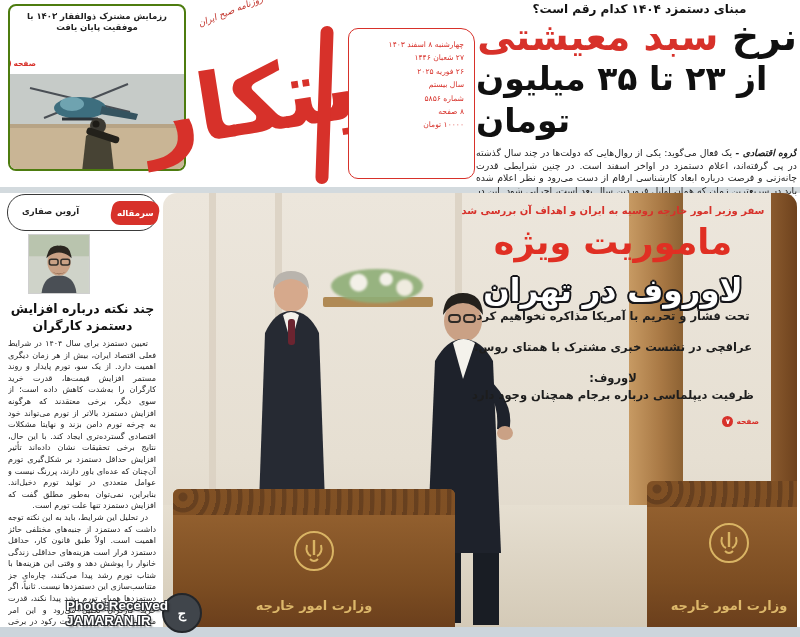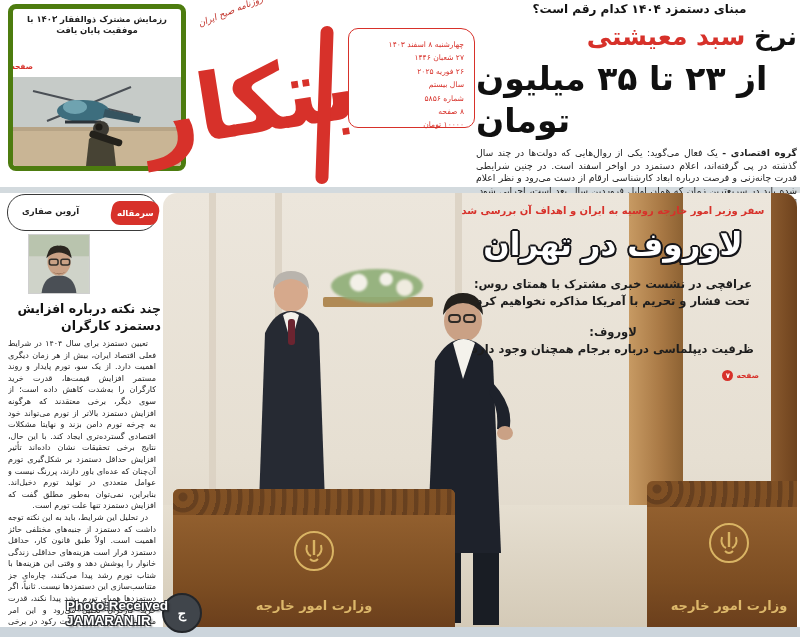--- a/index.html
+++ b/index.html
@@ -8,63 +8,63 @@
   .page {
     position:relative; width:800px; height:637px; margin:0 auto;
     background:#ffffff; overflow:hidden; direction:rtl;
   }
   
   .hr-band { position:absolute; left:0; top:187px; width:800px; height:6px; background:#d3dade; }
   .bottom-edge { position:absolute; left:0; top:627px; width:800px; height:10px; background:#ccd5dc; }
 
   
   .mil-box { position:absolute; left:8px; top:4px; width:178px; height:167px;
-    border:5px solid #4d7c0f; border-radius:8px; background:#fff; overflow:hidden; text-align:center; }
+    border:2px solid #4d7c0f; border-radius:8px; background:#fff; overflow:hidden; text-align:center; }
   .mil-kicker { font-size:8.5px; font-weight:bold; color:#222; line-height:11px; padding-top:5px; }
   .mil-head { font-size:17px; font-weight:900; color:#111; margin-top:3px; letter-spacing:-.5px; }
   .mil-head .red { color:#d7312a; }
   .mil-badge { position:absolute; right:148px; top:52px; display:flex; align-items:center; gap:2px; }
   .badge-circ { width:11px; height:11px; border-radius:50%; background:#d7312a; color:#fff;
     font-size:7px; font-weight:bold; display:flex; align-items:center; justify-content:center; }
   .badge-word { font-size:7.5px; font-weight:bold; color:#d7312a; }
   .mil-photo { position:absolute; left:0; top:68px; width:176px; height:98px; }
 
   
   .logo-word { position:absolute; left:168px; top:18px; width:220px; height:170px;
     color:#d7312a; font-size:92px; font-weight:bold; font-family:"DejaVu Sans", sans-serif;
     transform:rotate(-9deg); line-height:160px; text-align:center; pointer-events:none; }
   .logo-stroke { position:absolute; left:318px; top:26px; width:13px; height:158px;
     background:#d7312a; border-radius:7px; transform:rotate(2deg); }
   .logo-tagline { position:absolute; left:196px; top:6px; color:#c2342c; font-size:9px;
     font-style:italic; transform:rotate(-22deg); font-family:"DejaVu Serif", serif; }
-  .datebox { position:absolute; left:348px; top:28px; width:127px; height:100px;
+  .datebox { position:absolute; left:348px; top:28px; width:127px; height:151px;
     border:1.6px solid #d7312a; border-radius:10px 14px 10px 10px; background:#fff; padding:9px 10px; }
   .datebox div { color:#d7312a; font-size:7.6px; line-height:13.4px; text-align:right; white-space:nowrap; }
 
   
   .lead { position:absolute; left:476px; top:2px; width:321px; height:184px; text-align:right; }
   .lead-kicker { font-size:12px; font-weight:bold; color:#111; padding-left:6px; text-align:center; }
-  .lead-h1 { font-size:25px; font-weight:900; color:#101010; line-height:42px; letter-spacing:-1px; }
+  .lead-h1 { font-size:38px; font-weight:900; color:#101010; line-height:42px; letter-spacing:-1px; }
   .lead-h1 .red { color:#d7312a; }
   .lead-h2 { font-size:33px; font-weight:900; color:#101010; line-height:42px; letter-spacing:-1px; text-align:left; }
   .lead-body { margin-top:5px; font-size:9.3px; line-height:12.6px; color:#222; text-align:justify; height:57px; overflow:hidden; }
-  .lead-body b { font-weight:bold; }
+  .lead-body b { font-weight:bold;font-style:italic; }
   .lead-more { margin-top:3px; display:flex; align-items:center; gap:3px; }
   .lead-more .badge-word { font-size:8.5px; }
 
   
   .edit-col { position:absolute; left:4px; top:192px; width:157px; height:440px; }
   .edit-capsule { position:relative; margin:2px 3px 0 3px; height:37px;
     border:1.6px solid #3a3a3a; border-radius:18px; background:#fff; }
   .edit-tab { position:absolute; right:-2px; top:6px; width:48px; height:24px; background:#d7312a;
     border-radius:6px 12px 6px 12px; transform:skewX(-12deg); display:flex; align-items:center; justify-content:center; }
   .edit-tab span { color:#fff; font-size:8.5px; font-weight:bold; transform:skewX(12deg); }
   .edit-author { position:absolute; left:14px; top:11px; font-size:8.5px; font-weight:bold; color:#222; }
   .portrait { position:absolute; left:24px; top:42px; width:62px; height:60px; border:1px solid #cfcfcf; }
-  .edit-head { position:absolute; left:0; top:108px; width:100%; text-align:right;
+  .edit-head { position:absolute; left:0; top:108px; width:100%; text-align:center;
     font-size:12.5px; font-weight:900; color:#111; line-height:17px; }
   .edit-body { position:absolute; left:4px; top:146px; width:148px; height:292px; overflow:hidden;
     font-size:8px; line-height:11.6px; color:#222; text-align:justify; }
   .edit-body p { text-indent:8px; }
 
   
   .wm { position:absolute; left:2px; top:590px; width:200px; height:46px; z-index:30; display:flex; align-items:center; }
   .wm-circ { width:40px; height:40px; border-radius:50%; background:#40454b; border:2px solid #23262a;
     color:#fff; display:flex; align-items:center; justify-content:center;
     font-size:13px; font-weight:bold; font-family:"DejaVu Serif", serif; flex:0 0 auto; }
@@ -233,23 +233,24 @@
         <path d="M290 150 L300 186 L312 150 Q300 142 290 150 Z" fill="#f4f2ec"></path>
         <path d="M330 190 Q352 214 346 238 L334 236 Q336 214 326 200 Z" fill="#1e222b"></path>
         <ellipse cx="342" cy="240" rx="8" ry="7" fill="#caa185"></ellipse>
         <rect x="272" y="360" width="26" height="70" fill="#191d24"></rect>
         <rect x="310" y="360" width="26" height="72" fill="#191d24"></rect>
       </g>
     </svg>
 
     <div class="overlay">
       <div class="ov-kicker">سفر وزیر امور خارجه روسیه به ایران و اهداف آن بررسی شد</div>
+      <div class="ov-red">ماموریت ویژه</div>
       <div class="ov-outline">لاوروف در تهران</div>
+      <div class="ov-sub">تحت فشار و تحریم با آمریکا مذاکره نخواهیم کرد</div>
       <div class="ov-sub mt">عراقچی در نشست خبری مشترک با همتای روس:</div>
-      <div class="ov-sub">تحت فشار و تحریم با آمریکا مذاکره نخواهیم کرد</div>
       <div class="ov-sub mt">لاوروف:</div>
       <div class="ov-sub">ظرفیت دیپلماسی درباره برجام همچنان وجود دارد</div>
       <div class="ov-badge">
         <span class="badge-word">صفحه</span>
         <span class="badge-circ">۷</span>
       </div>
     </div>
 
     <div class="podium podium-l">
       <div class="carve"></div>

